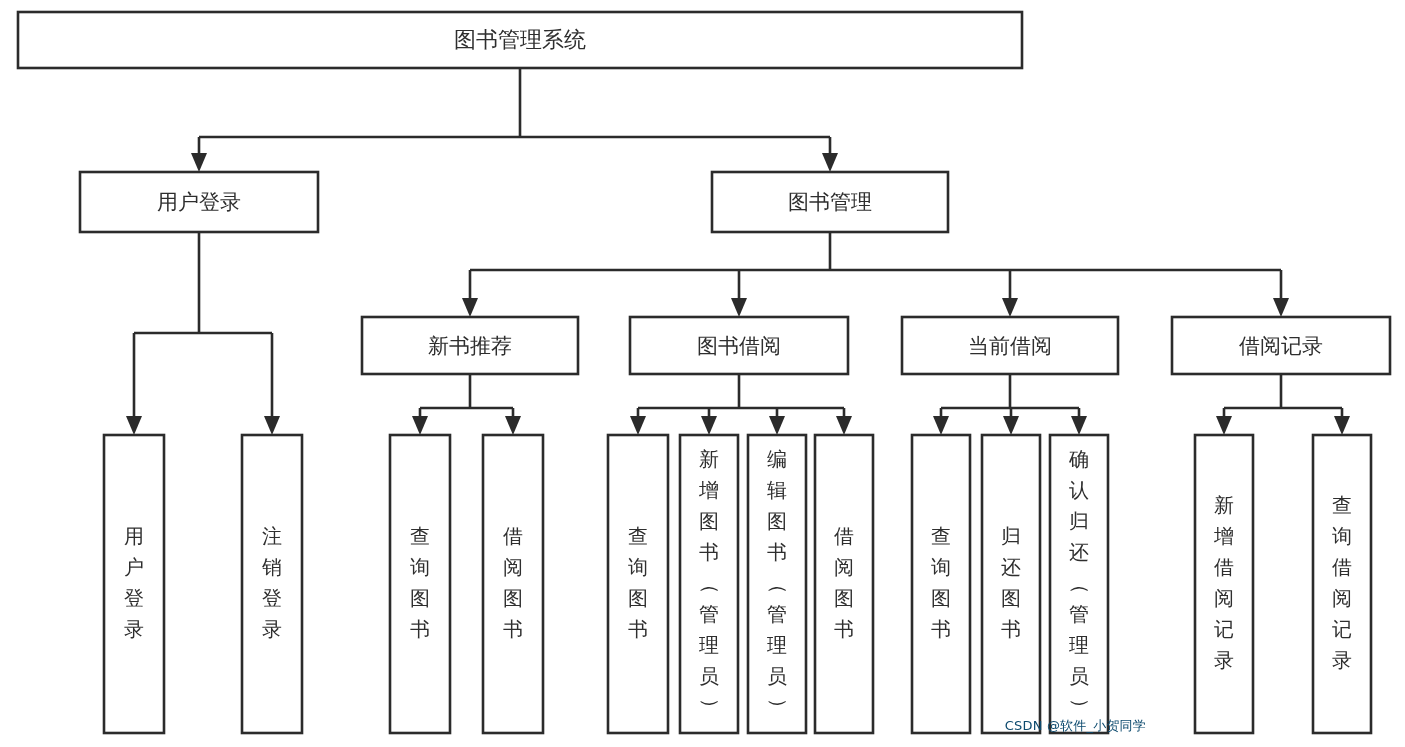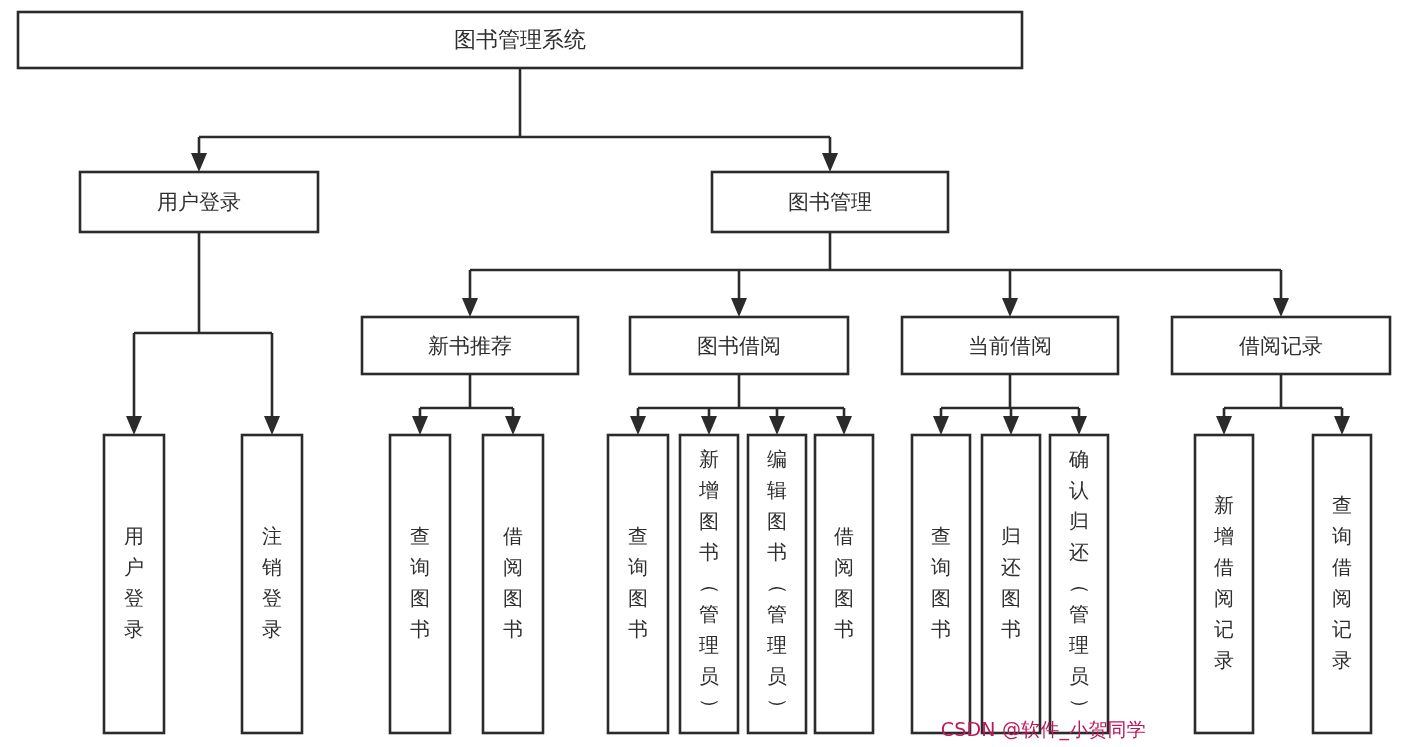--- a/index.html
+++ b/index.html
@@ -56,23 +56,23 @@
     fill: none;
     stroke-linecap: butt;
   }
   .arrow-head {
     fill: #2b2b2b;
     stroke: none;
   }
   .watermark {
     position: absolute;
     right: 8px;
-    bottom: 4px;
-    color: #be185d;
-    font-size: 19px;
+    bottom: 12px;
+    color: #0c4a6e;
+    font-size: 13px;
     font-family: "DejaVu Sans", "Liberation Sans", sans-serif;
     white-space: nowrap;
     letter-spacing: 0.2px;
     pointer-events: none;
   }
 </style>
 </head>
 <body>
 
 <div id="diagram-root">

